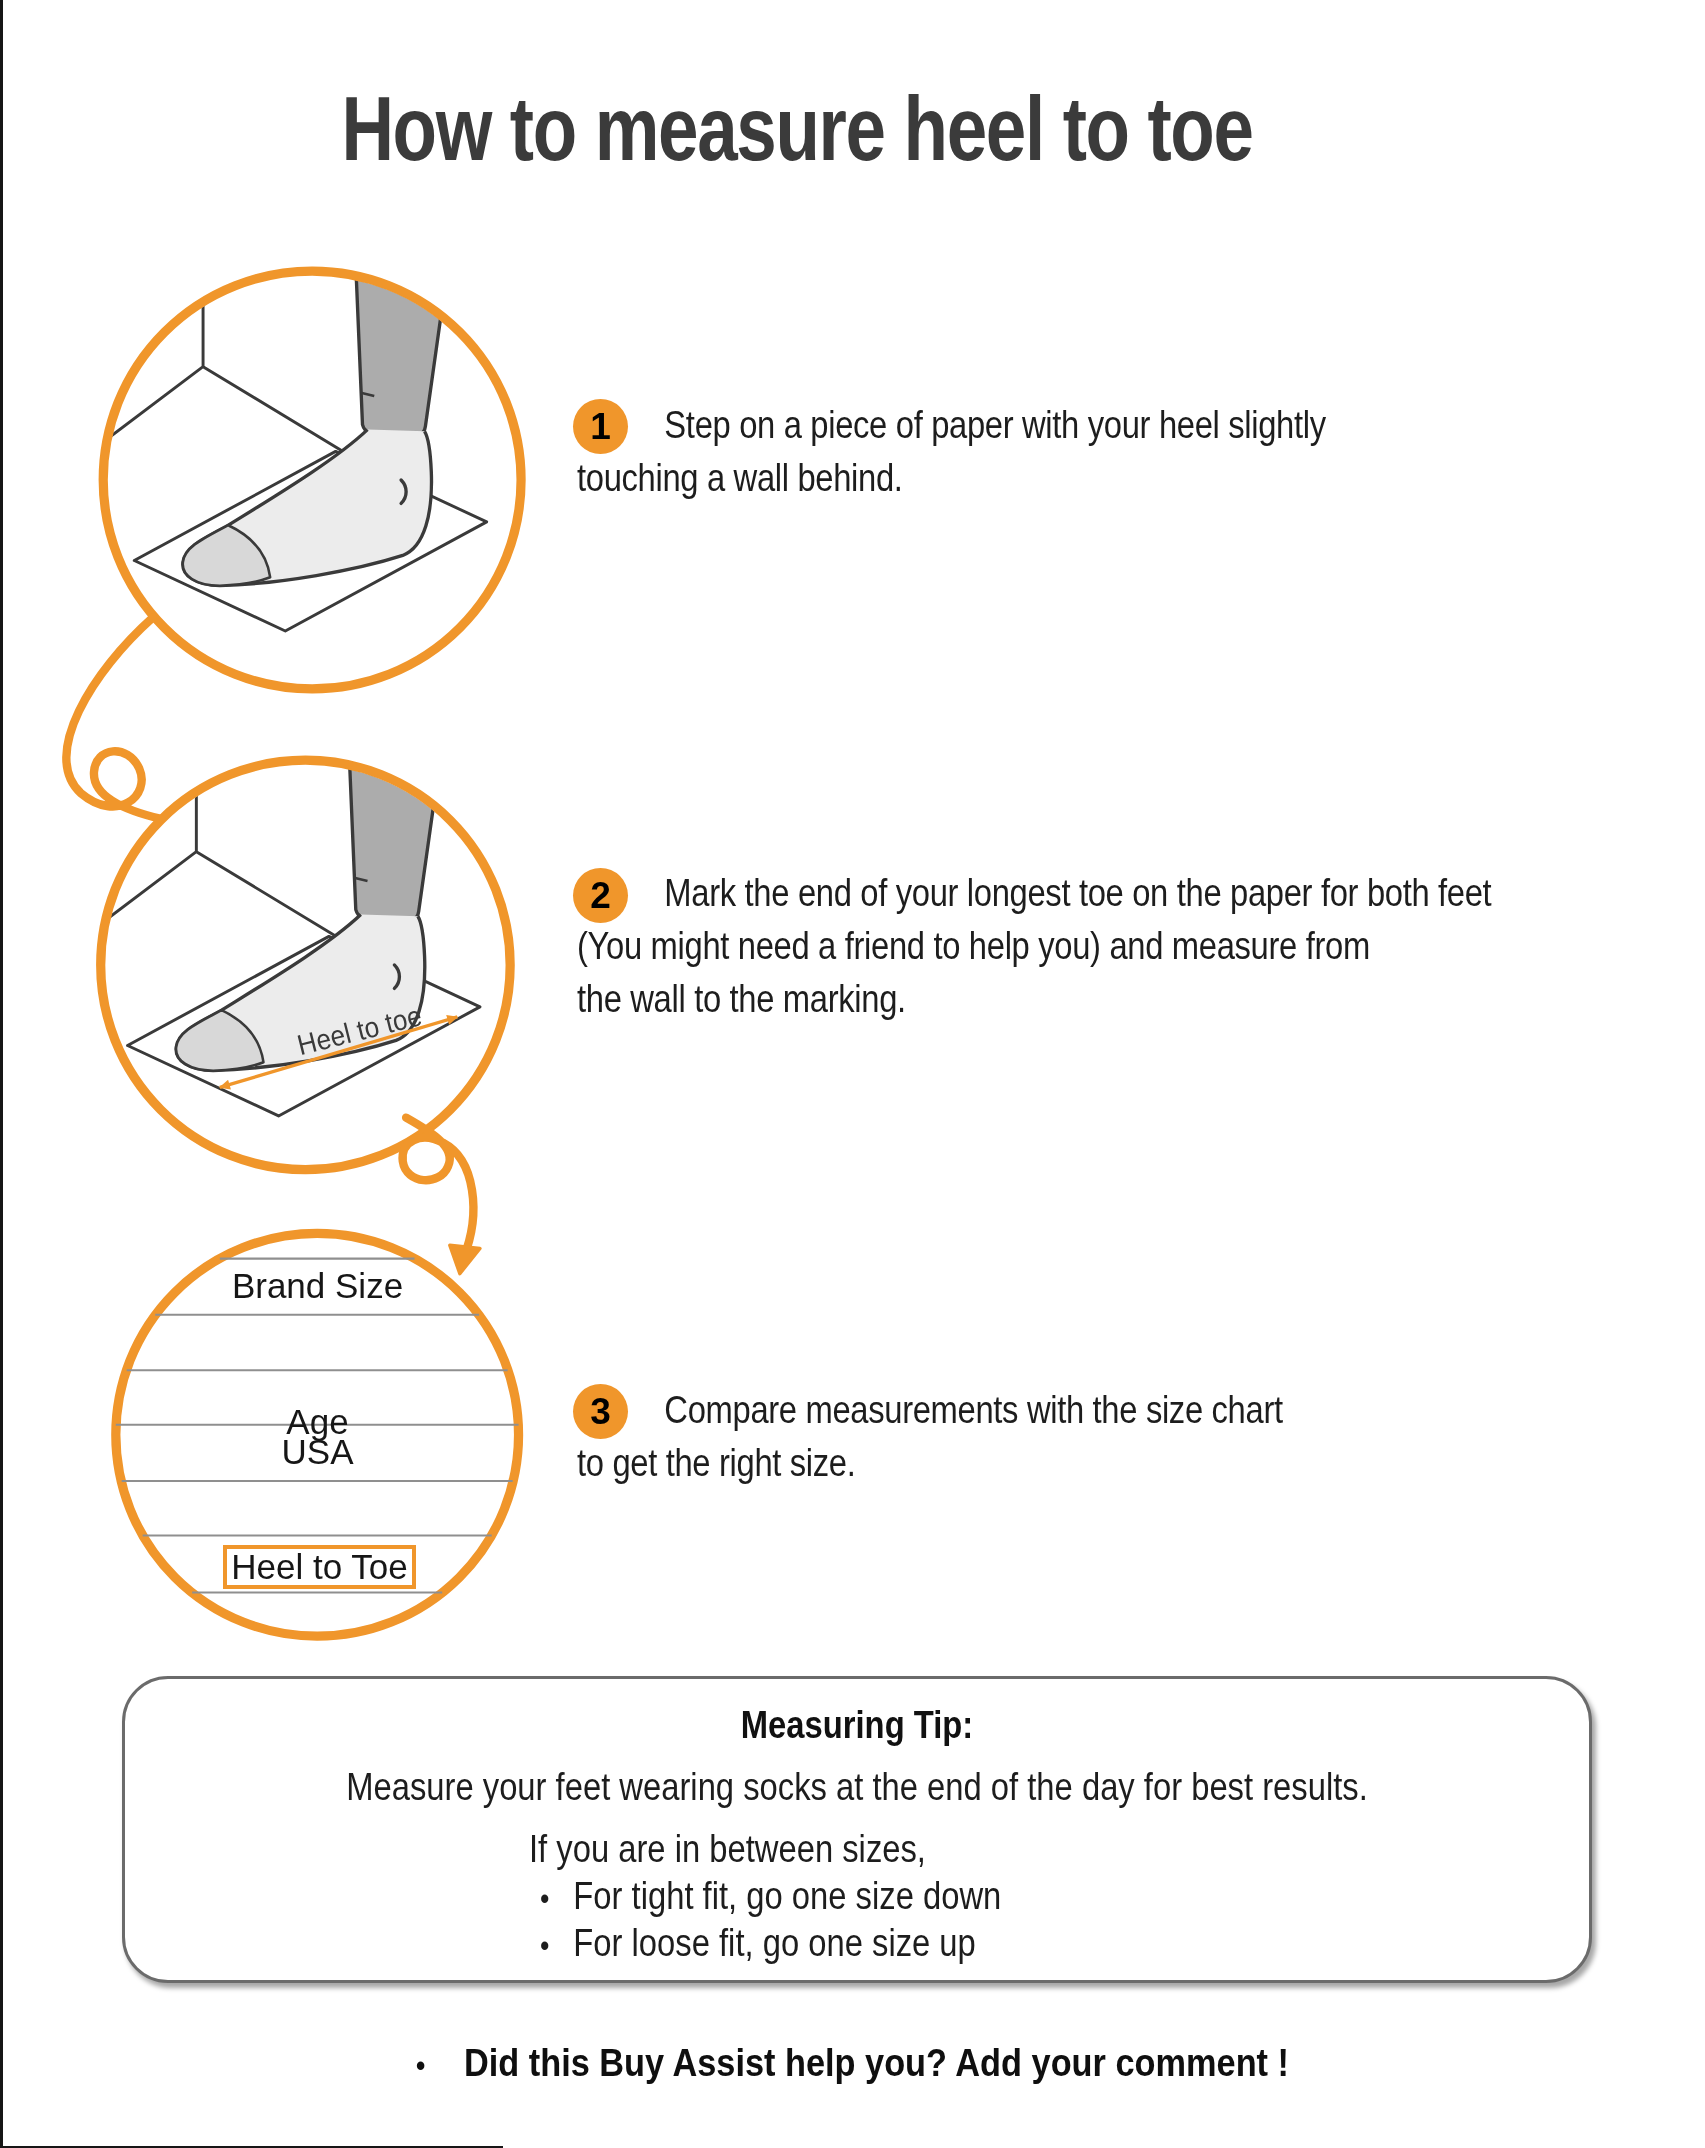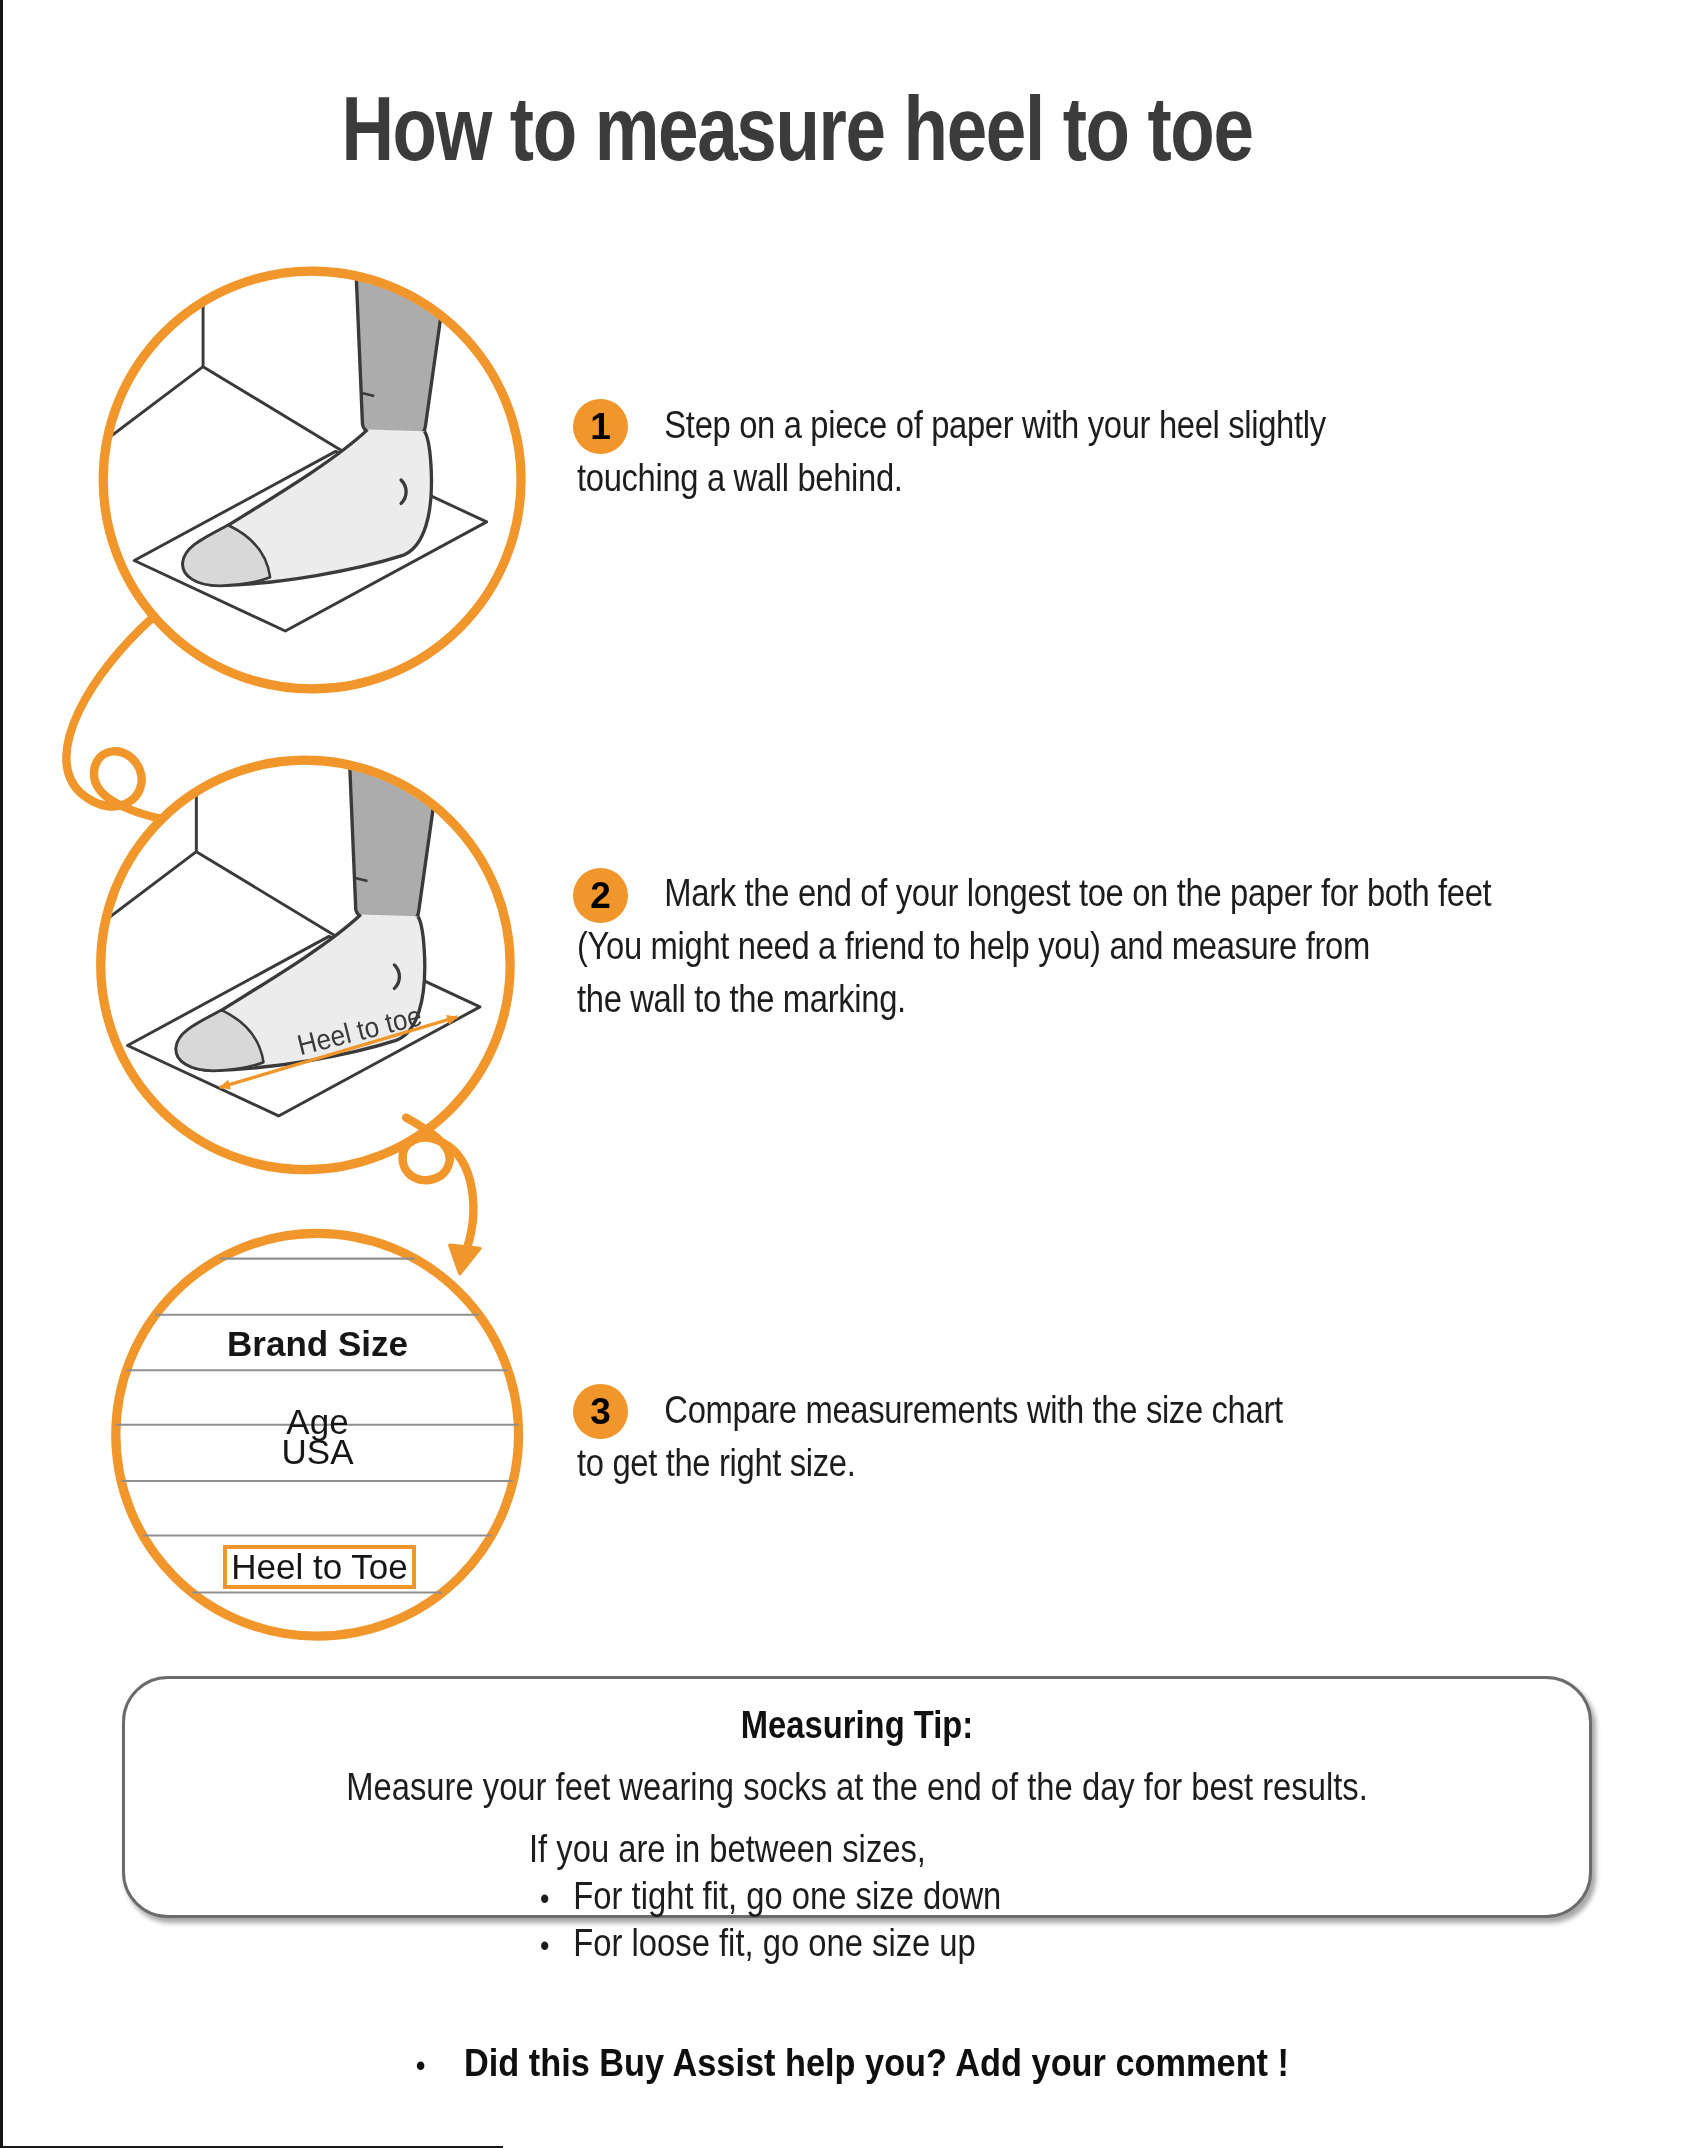--- a/index.html
+++ b/index.html
@@ -39,21 +39,21 @@
     font-size:35px;line-height:42px;color:#161616;white-space:nowrap;
   }
   .h2t-box{
     position:absolute;left:223px;top:1545px;width:193px;height:44px;
     border:4.2px solid #F0962B;box-sizing:border-box;background:#fff;
     display:flex;align-items:center;justify-content:center;
     font-size:35px;color:#161616;white-space:nowrap;
   }
 
   .tip-box{
-    position:absolute;left:122px;top:1676px;width:1470px;height:242px;
+    position:absolute;left:122px;top:1676px;width:1470px;height:307px;
     border:3.4px solid #6b6b6b;border-radius:46px;box-sizing:border-box;background:#fff;
     box-shadow:3.4px 5px 5px rgba(0,0,0,0.35);
   }
   .tip-title{
     position:absolute;left:0;top:23.5px;width:100%;text-align:center;
     font-size:39px;font-weight:bold;color:#111;
     transform:scaleX(0.84);transform-origin:center;white-space:nowrap;
   }
   .tip-intro{
     position:absolute;left:0;top:86px;width:100%;text-align:center;
@@ -166,21 +166,21 @@
   </div>
 
   <div class="badge" style="left:573px;top:1384px;">
     <span>3</span>
   </div>
   <div class="step-lines" style="top:1383px;">
     <div class="l-first">Compare measurements with the size chart</div>
     <div>to get the right size.</div>
   </div>
 
-  <div class="chart-row" style="top:1323px;font-weight:bold;">Brand Size</div>
+  <div class="chart-row" style="top:1265px;">Brand Size</div>
   <div class="chart-row" style="top:1431px;">USA</div>
   <div class="chart-row" style="top:1401px;">Age</div>
   <div class="h2t-box">
     <span>Heel to Toe</span>
   </div>
 
   <div class="tip-box">
     <div class="tip-title">Measuring Tip:</div>
     <div class="tip-intro">Measure your feet wearing socks at the end of the day for best results.</div>
     <div class="tip-cond">If you are in between sizes,</div>

